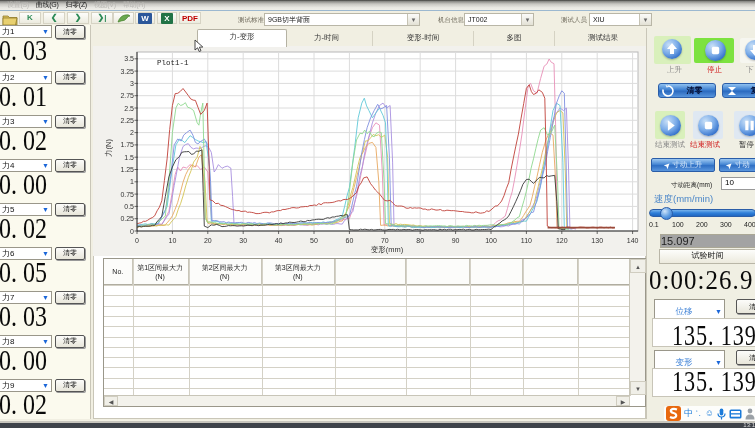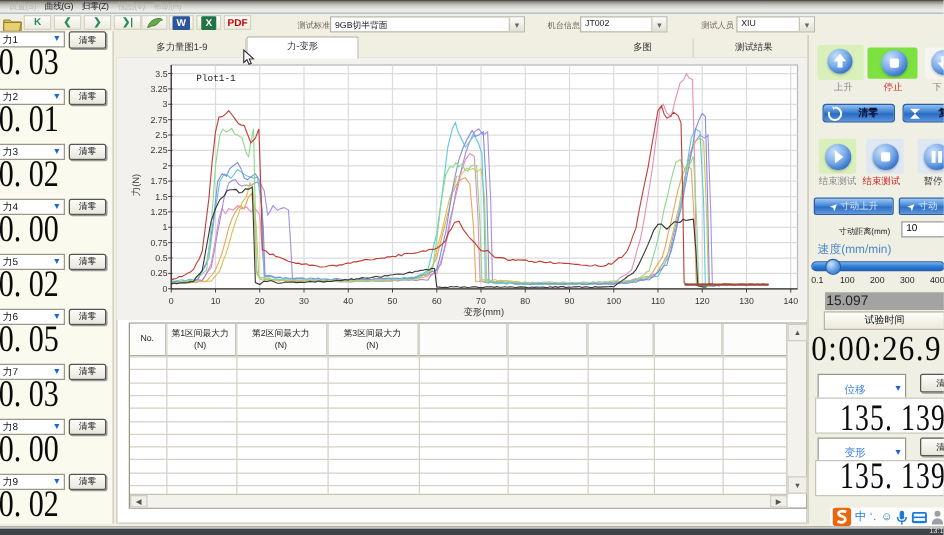--- a/index.html
+++ b/index.html
@@ -180,22 +180,23 @@
     <div class="lrow" style="top:353.5px">
  <div class="lcombo">
         <span class="lctext">力9</span>
         <span class="ldrop">▼</span>
       </div>
  <button class="lclear">清零</button>
  <div class="lnum">0. 02</div>
 </div>
   </div>
 <div id="tabbar">
-    <div class="tab" style="left:95px;width:102px">多力量图1-9</div>
     <div class="tab sel" style="left:197px;width:90px">力-变形</div>
+    <div class="tab" style="left:281px;width:92px">力-时间</div>
+    <div class="tab" style="left:373px;width:101px">变形-时间</div>
     <div class="tab" style="left:474px;width:81px">多图</div>
     <div class="tab" style="left:555px;width:97px">测试结果</div>
   </div>
 <div style="position:absolute;left:93px;top:46px;width:553px;height:373px;background:#fff;border:1px solid #c9c6b8"></div>
 <svg width="553" height="210" viewBox="93 46 553 210" style="position:absolute;left:93px;top:46px" font-family="Liberation Sans, sans-serif" fill="#333">
 <rect x="93" y="46" width="553" height="210" fill="#f2f1ed"></rect>
 <rect x="137" y="52" width="501" height="179" fill="#ffffff" stroke="#b8b8b8" stroke-width="1"></rect>
 <line x1="137" y1="218.7" x2="638" y2="218.7" stroke="#dcdcdc" stroke-width="1"></line>
     <line x1="137" y1="206.4" x2="638" y2="206.4" stroke="#dcdcdc" stroke-width="1"></line>
     <line x1="137" y1="194.1" x2="638" y2="194.1" stroke="#dcdcdc" stroke-width="1"></line>

